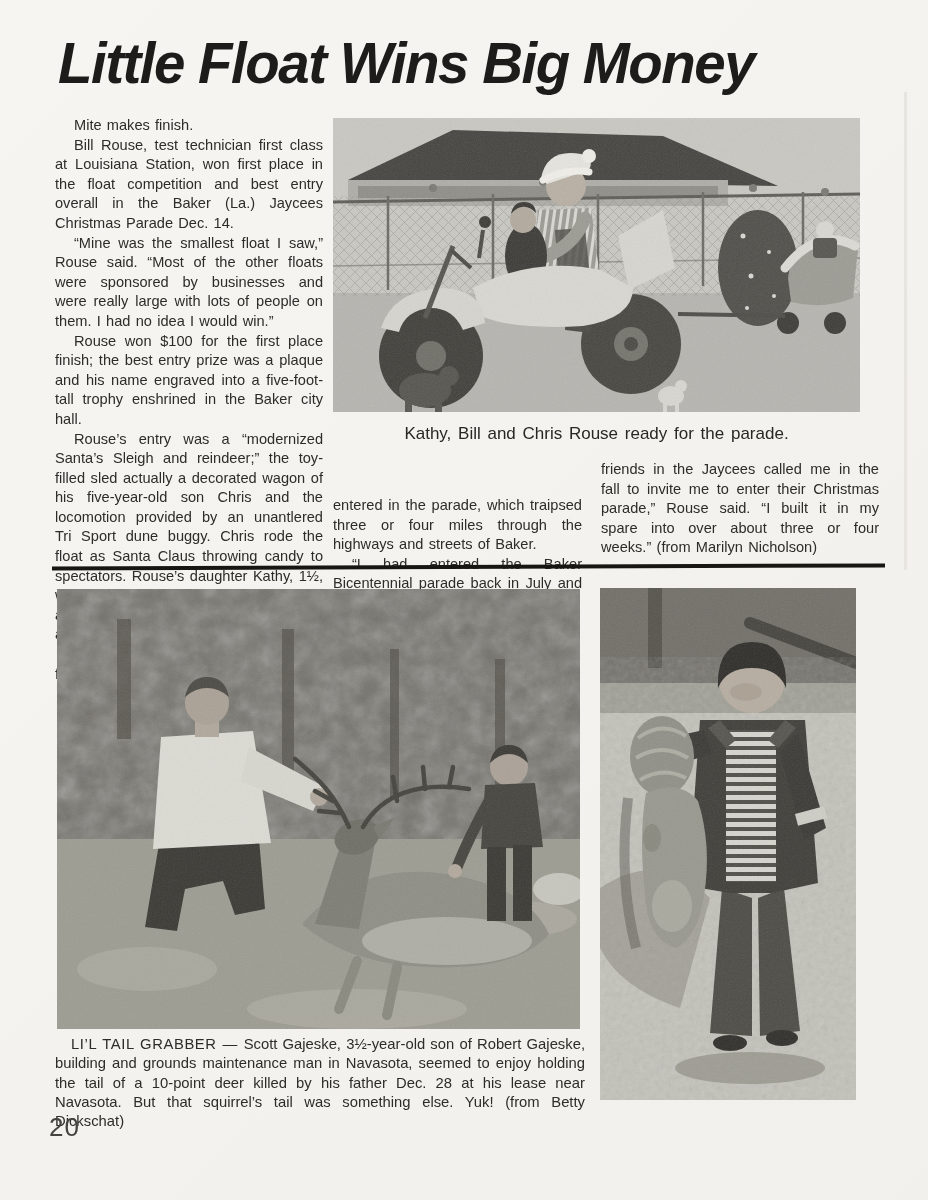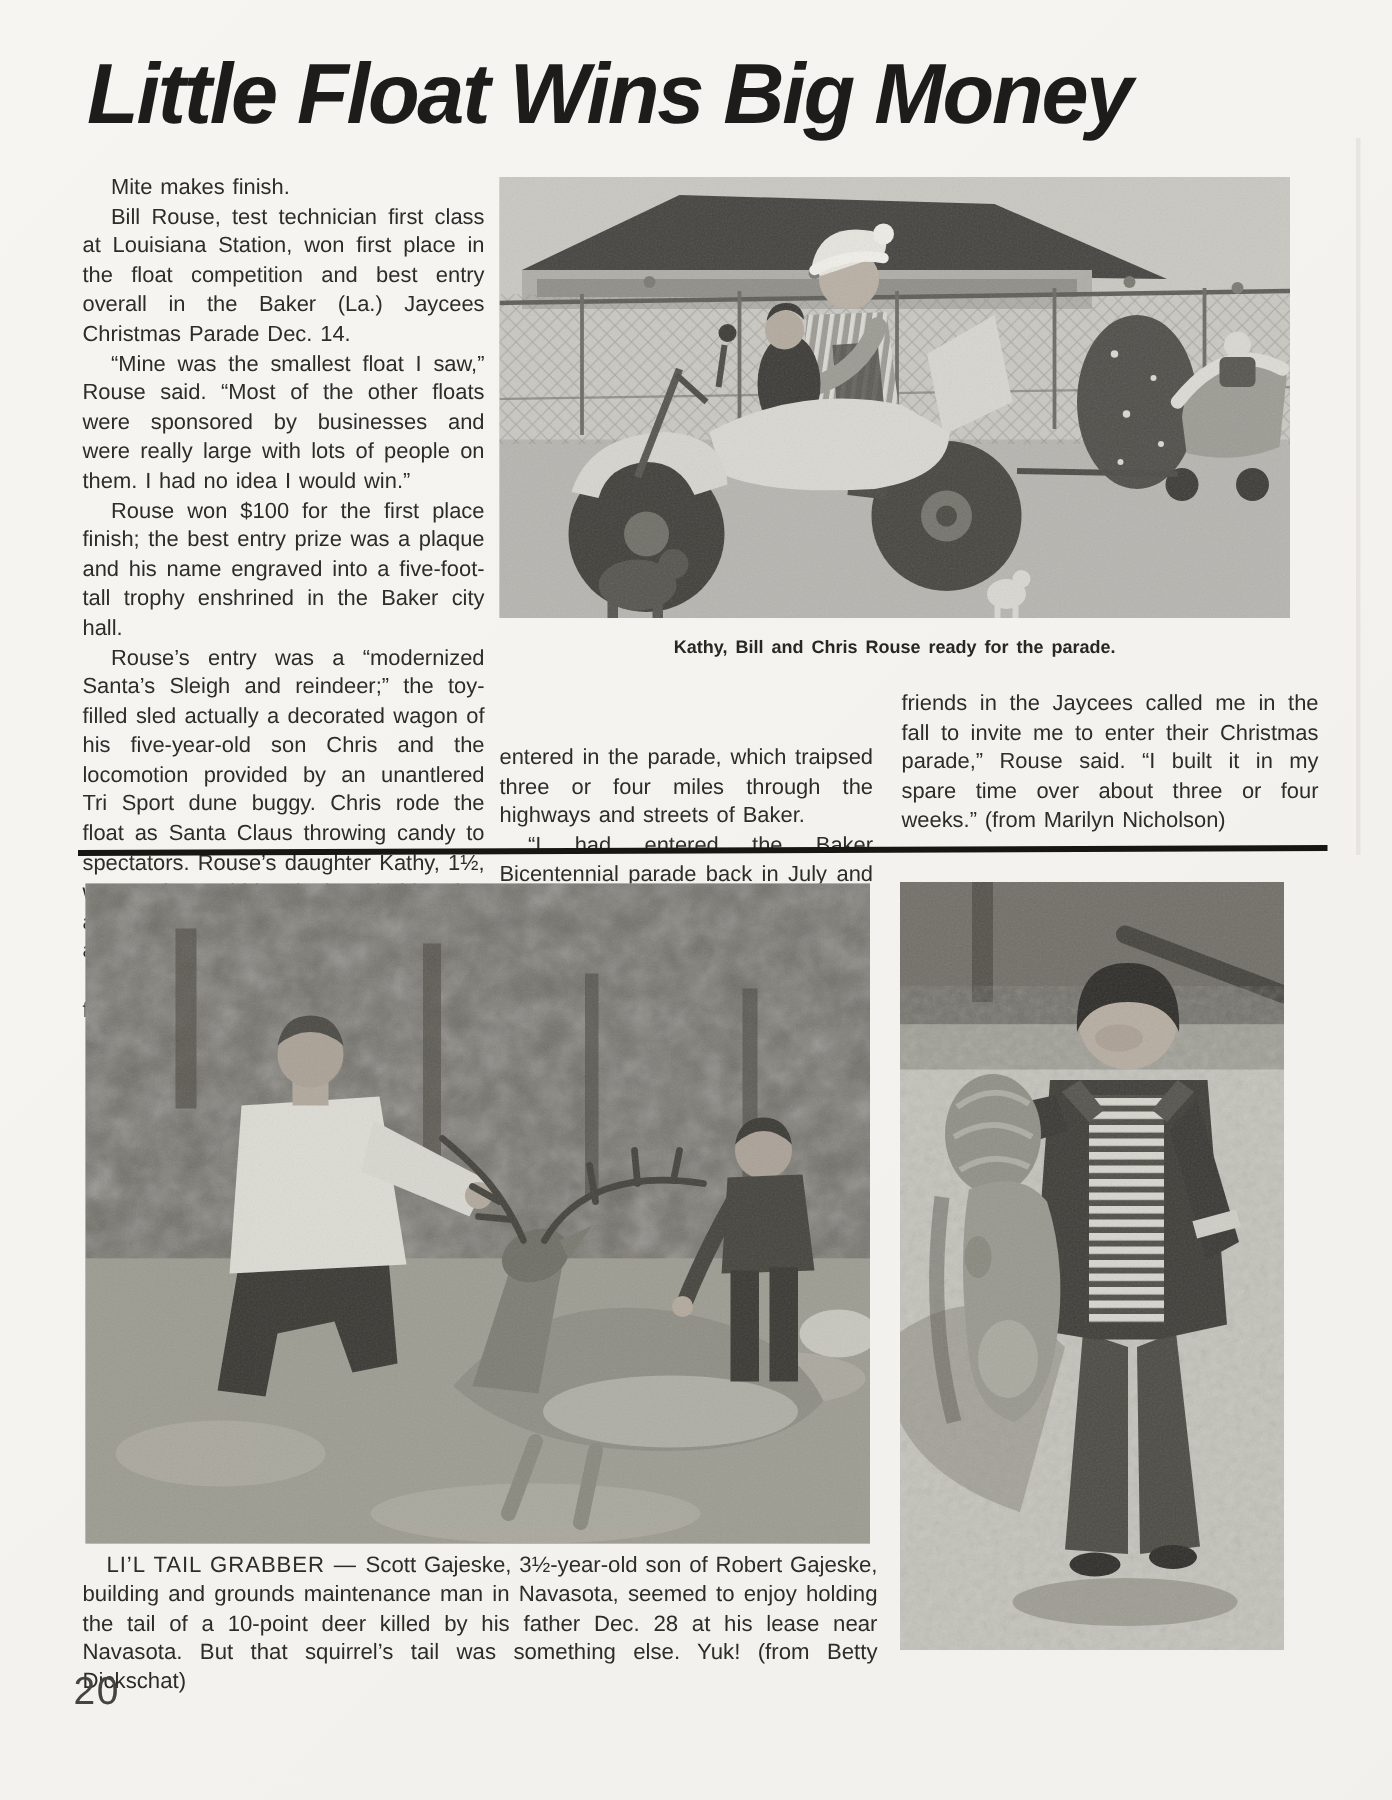--- a/index.html
+++ b/index.html
@@ -21,21 +21,21 @@
   .col1{left:55px;top:116px;width:268px;}
   .col2{left:333px;top:468px;width:249px;margin-top:28px;}
   .col3{left:601px;top:460px;width:278px;}
   .credit{font-weight:normal;}
   .photo{position:absolute;display:block;background:#bdbcb6;}
   .photo-top{left:333px;top:118px;width:527px;height:294px;}
   .photo-deer{left:57px;top:589px;width:523px;height:440px;}
   .photo-squirrel{left:600px;top:588px;width:256px;height:512px;}
   .caption-top{
     position:absolute;left:333px;top:424px;width:527px;text-align:center;
-    font-size:12px;font-weight:bold;color:#282724;word-spacing:2px;
+    font-size:17px;font-weight:normal;color:#282724;word-spacing:2px;
   }
   .rule{position:absolute;left:52px;top:565px;width:833px;height:4px;background:#171613;transform:rotate(-.22deg);}
   .caption-bottom{position:absolute;left:55px;top:1035px;width:530px;font-size:14.8px;line-height:19.3px;}
   .caption-bottom p{margin:0;text-align:justify;text-indent:16px;word-spacing:1px;}
   .caption-lead{letter-spacing:.6px;margin-top:45px;}
   .page-number{position:absolute;left:49px;top:1112px;font-size:26px;color:#454440;letter-spacing:1px;}
   .scan-streak{position:absolute;left:904px;top:92px;width:3px;height:478px;background:#e3e1dc;opacity:.8;}
 </style>
 </head>
 <body>
@@ -147,21 +147,21 @@
   </svg>
 
   <div class="caption-top">Kathy, Bill and Chris Rouse ready for the parade.</div>
 
   <div class="col col2">
     <p>entered in the parade, which traipsed three or four miles through the highways and streets of Baker.</p>
     <p class="ind">“I had entered the Baker Bicentennial parade back in July and one of my</p>
   </div>
 
   <div class="col col3">
-    <p><span>friends in the Jaycees called me in the fall to invite me to enter their Christmas parade,” Rouse said. “I built it in my spare time over about three or four weeks.” </span><strong class="credit">(from Marilyn Nicholson)</strong></p>
+    <p><span>friends in the Jaycees called me in the fall to invite me to enter their Christmas parade,” Rouse said. “I built it in my spare into over about three or four weeks.” </span><strong class="credit">(from Marilyn Nicholson)</strong></p>
   </div>
 
   <div class="rule"></div>
 
   <svg class="photo photo-deer" viewBox="0 0 523 440" aria-hidden="true">
     <defs>
       <filter id="grainB">
           <feTurbulence type="fractalNoise" baseFrequency="0.85" numOctaves="2" stitchTiles="stitch"></feTurbulence>
           <feColorMatrix type="saturate" values="0"></feColorMatrix>
         </filter>

